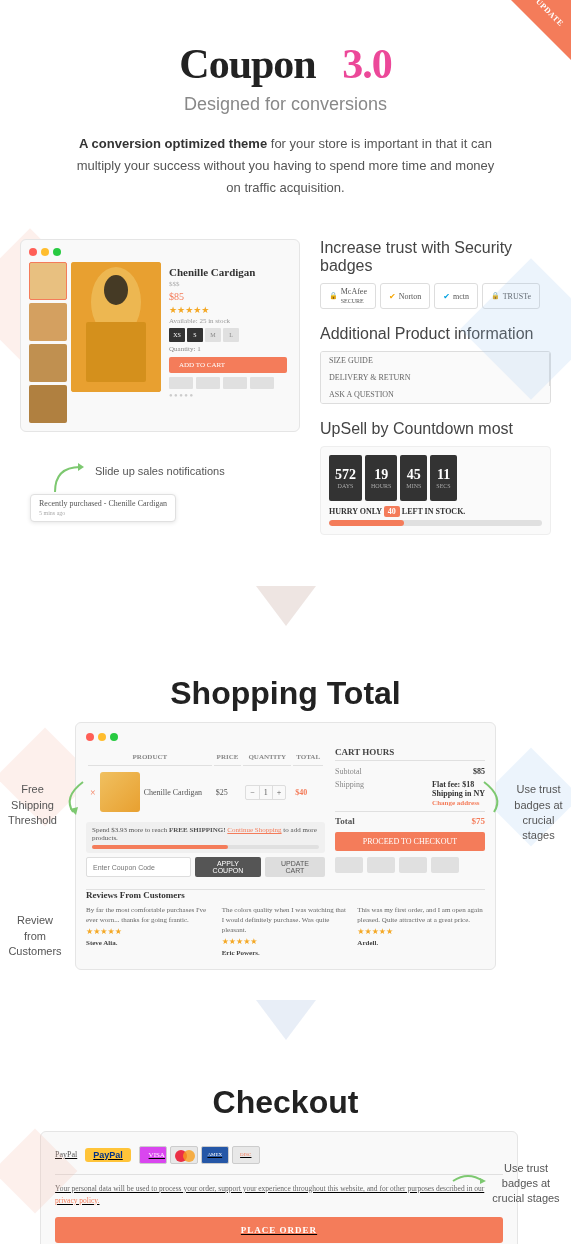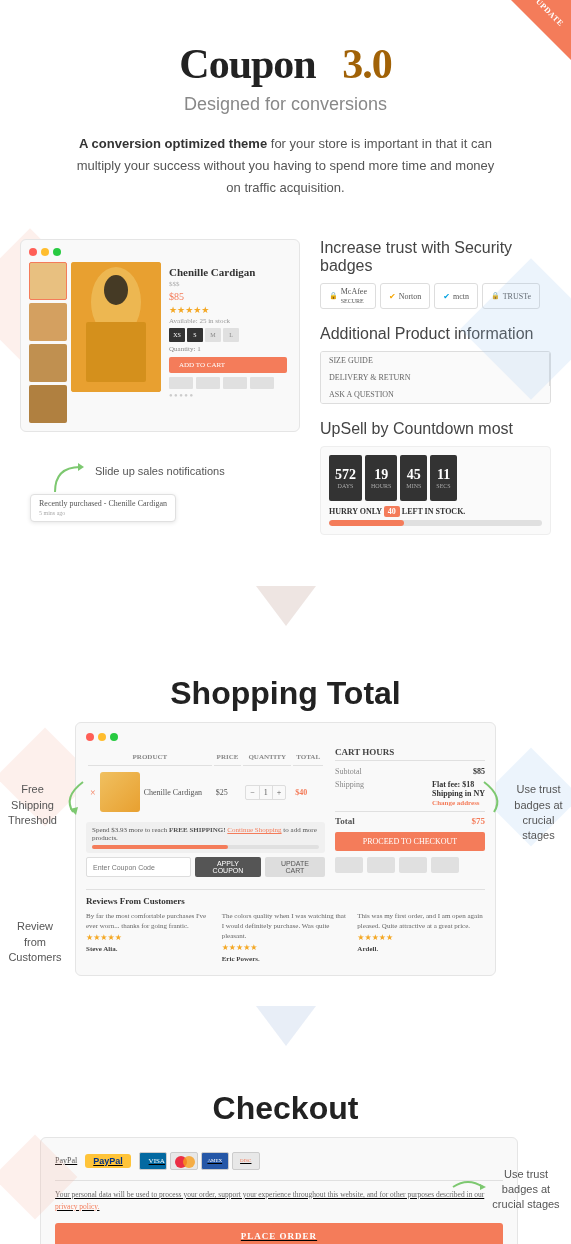--- a/index.html
+++ b/index.html
@@ -38,21 +38,21 @@
       padding: 40px 20px 20px;
       position: relative;
     }
     .hero-title {
       font-size: 42px;
       font-weight: 900;
       color: #222;
       letter-spacing: -1px;
     }
     .hero-title .version {
-      color: #a16207;
+      color: #ec4899;
       margin-left: 17px;
     }
     .hero-subtitle {
       font-size: 18px;
       color: #888;
       font-family: 'Arial', sans-serif;
       font-weight: 300;
       margin-top: 6px;
     }
     .hero-desc {
@@ -461,21 +461,21 @@
       color: #555;
       border: none;
       padding: 3px 6px;
       font-size: 7px;
       border-radius: 2px;
     }
 
     .reviews-section-mock {
       margin-top: 8px;
       border-top: 1px solid #e0e0e0;
-      padding-top: 6px;
+      padding-top: 0;
     }
     .reviews-title-mock {
       font-size: 9px;
       font-weight: bold;
       color: #333;
       margin-bottom: 6px;
     }
     .reviews-grid {
       display: flex;
       gap: 8px;
@@ -907,21 +907,21 @@
       <div style="position:absolute; right:5px; top:30px; text-align:center; font-size:11px; color:#555; font-family:Arial,sans-serif; width:80px; line-height:1.4; z-index:2;">
         <span>Use trust badges at crucial stages</span>
       </div>
 
       <div class="checkout-mockup" style="margin:0 43px 0 30px;text-decoration:underline;">
 
         <div class="paypal-row">
           <span class="paypal-label">PayPal</span>
           <div style="background:#ffc439; border-radius:3px; padding:2px 8px; font-size:9px; font-weight:bold; color:#003087; font-family:Arial,sans-serif;">PayPal</div>
           <div class="card-icons-row">
-            <div class="card-icon" style="background:#0369a1; color:white; font-size:7px; display:flex; align-items:center; justify-content:center;padding-left:8px;">VISA</div>
+            <div class="card-icon" style="background:#d946ef; color:white; font-size:7px; display:flex; align-items:center; justify-content:center;padding-left:8px;">VISA</div>
             <div class="card-icon" style="background:#e8e8e8;">
               <svg width="28" height="18" viewBox="0 0 28 18">
                 <circle cx="10" cy="9" r="6" fill="#eb001b" opacity="0.8"></circle>
                 <circle cx="18" cy="9" r="6" fill="#f79e1b" opacity="0.8"></circle>
               </svg>
             </div>
             <div class="card-icon" style="background:#2557a7; color:white; font-size:5px; display:flex; align-items:center; justify-content:center;">AMEX</div>
             <div class="card-icon" style="background:#e8e8e8; color:#f47c5a; font-size:5px; display:flex; align-items:center; justify-content:center;">DISC</div>
           </div>
         </div>

